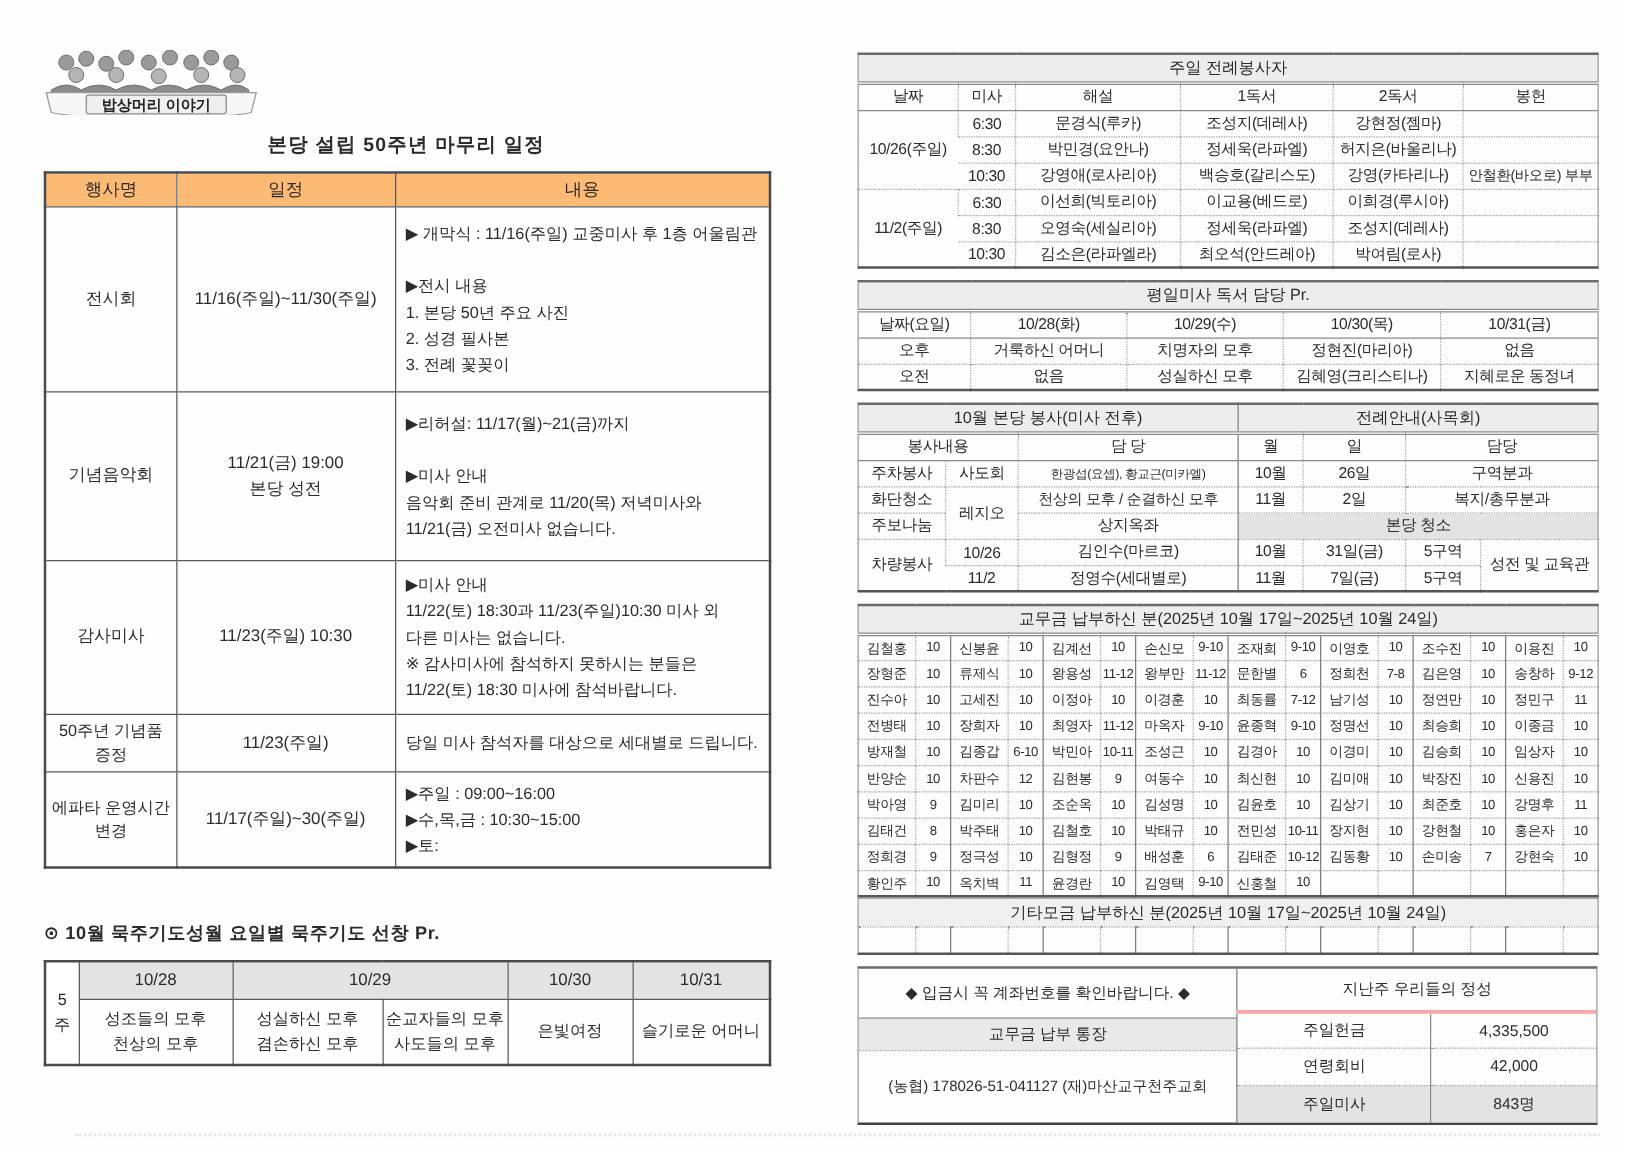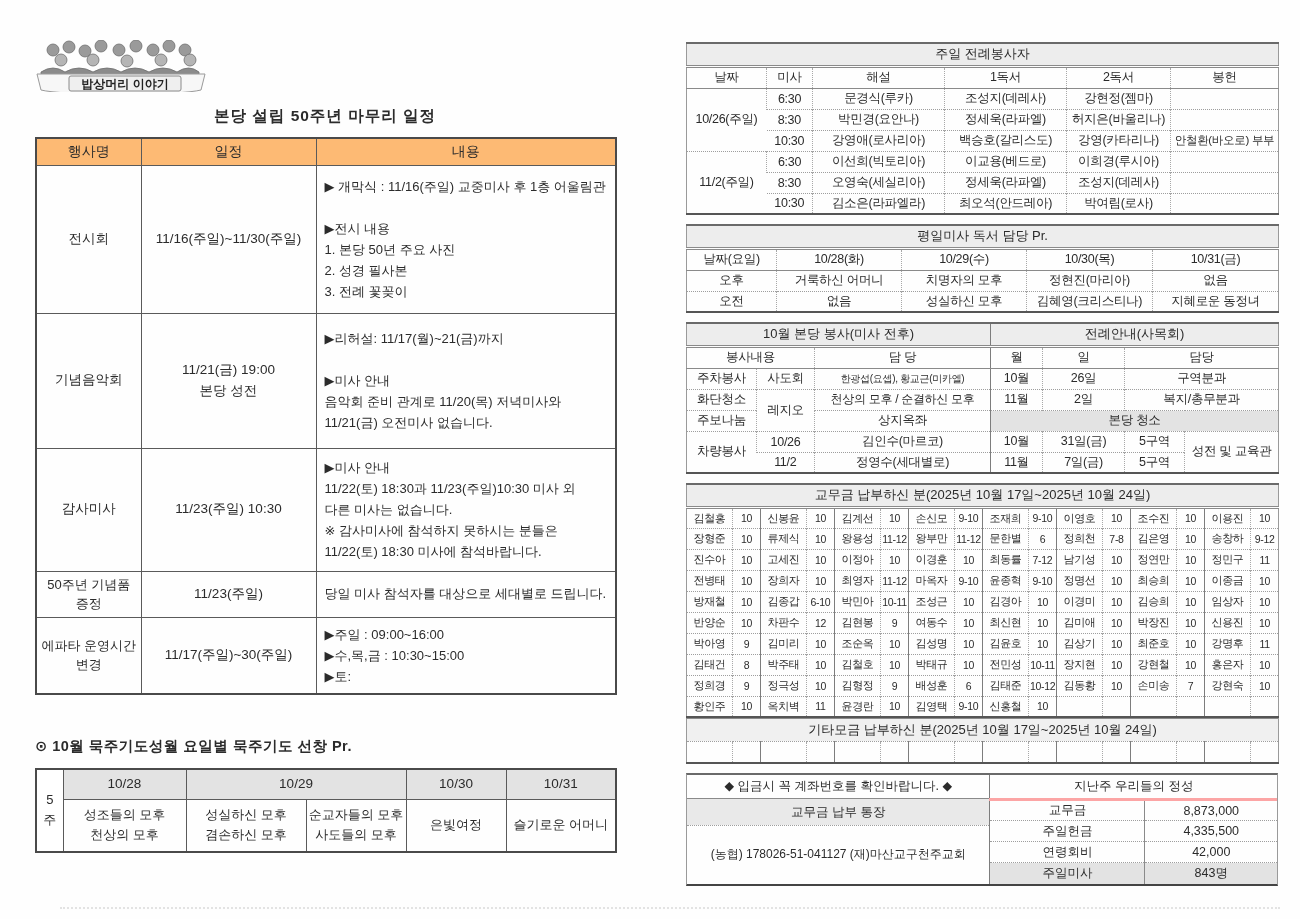--- a/index.html
+++ b/index.html
@@ -48,21 +48,21 @@
   .dm { font-size: 10.5px; letter-spacing: -0.5px; }
   .donors .data-row td { height: 21px; }
 
   
   .bottom-wrap { display: flex; width: 592px; border-top: 2px solid #6a6a6a; border-bottom: 2px solid #444;
                  border-left: 1px solid #9a9a9a; border-right: 1px solid #9a9a9a; margin-top: 6px; }
   .bt { border: none; font-size: 12.5px; }
   .bt td { text-align: center; vertical-align: middle; white-space: nowrap; overflow: hidden; }
   .bt-left { width: 304px; }
   .bt-right { width: 288px; border-left: 1px solid #7d7d7d; }
-  .bt-left .r1 td { height: 24px; border-bottom: 1px solid #8a8a8a; }
+  .bt-left .r1 td { height: 40px; border-bottom: 1px solid #8a8a8a; }
   .bt-left .r2 td { height: 26px; background: #e9e9e9; border-bottom: 1px dotted #9e9e9e; }
   .bt-left .r3 td { height: 57px; font-size: 12px; }
   .bt-right .hr td { height: 25px; border-bottom: 3px solid #fca5a5; }
   .bt-right .dr td { height: 21px; border-bottom: 1px dotted #9e9e9e; }
   .bt-right .dr:last-child td { border-bottom: none; }
   .bt-right td + td { border-left: 1px solid #8a8a8a; }
 
   .scan-line { position: absolute; left: 60px; right: 20px; top: 907px; border-top: 2px dotted #e3e3e3; }
 </style>
 </head>
@@ -627,24 +627,20 @@
       <table class="bt bt-right">
         <colgroup>
             <col style="width:155px">
             <col style="width:132px">
           </colgroup>
         <tbody>
             <tr class="hr">
           <td colspan="2">지난주 우리들의 정성</td>
         </tr>
         <tr class="dr">
-          <td>교무금</td>
-          <td>8,873,000</td>
-        </tr>
-        <tr class="dr">
           <td>주일헌금</td>
           <td>4,335,500</td>
         </tr>
         <tr class="dr">
           <td>연령회비</td>
           <td>42,000</td>
         </tr>
         <tr class="dr">
           <td class="gray">주일미사</td>
           <td class="gray">843명</td>

